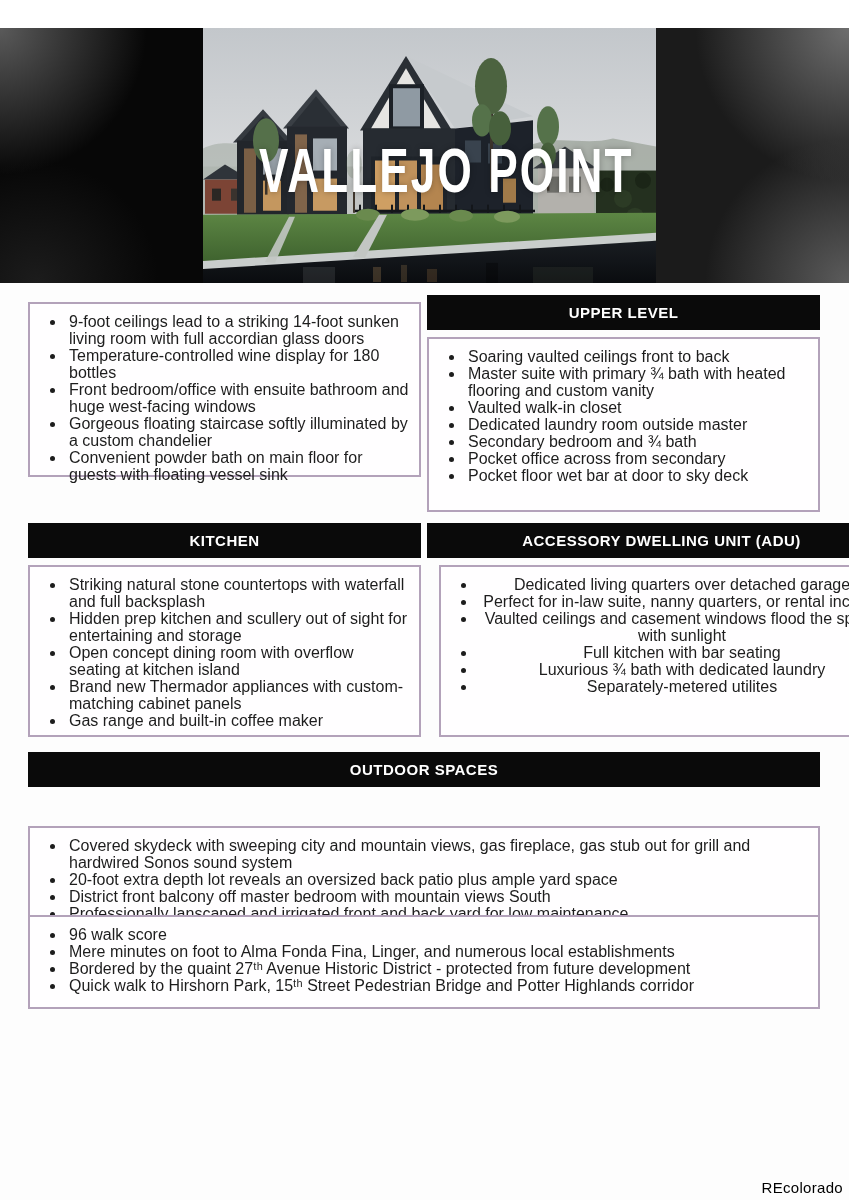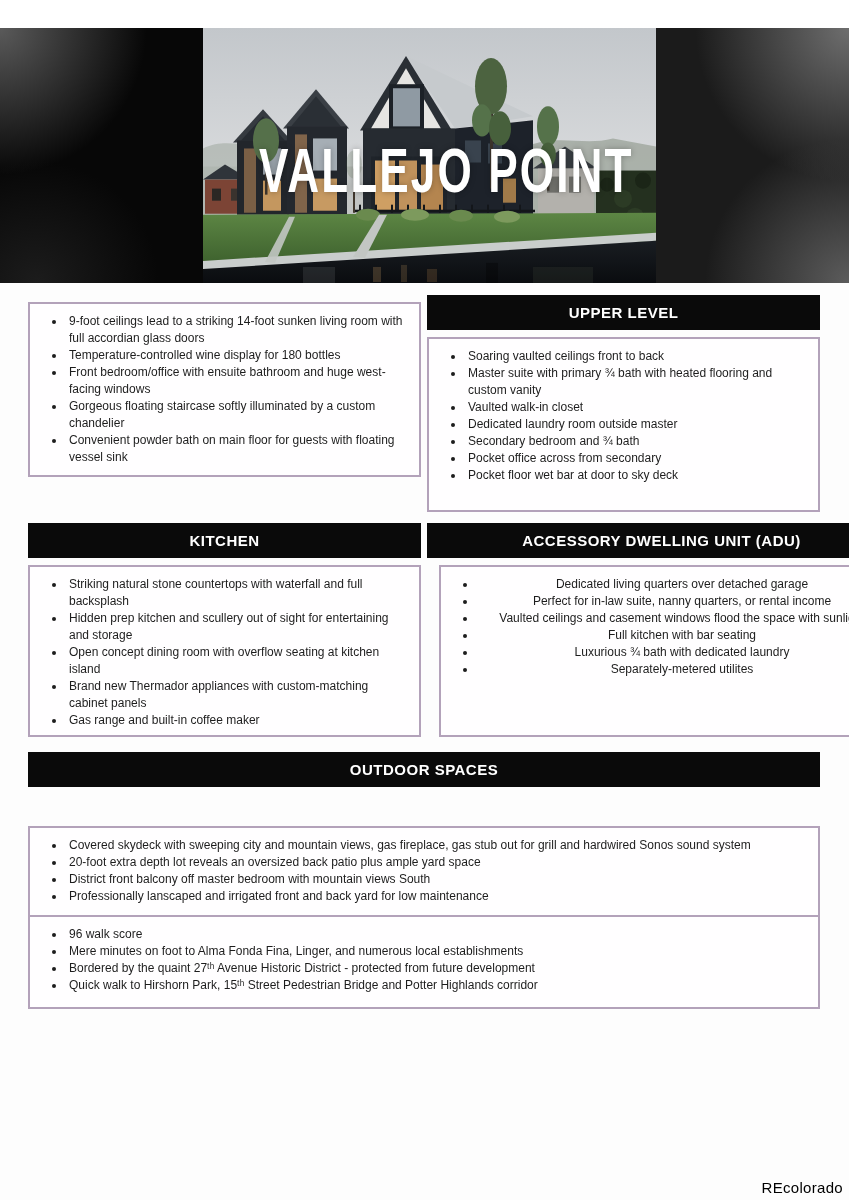--- a/index.html
+++ b/index.html
@@ -40,21 +40,21 @@
   .sec-header{
     height:35px;background:#0a0a0a;color:#ffffff;
     display:flex;align-items:center;justify-content:center;
     font-size:15px;font-weight:700;letter-spacing:.5px;
   }
   .sec-body{
     margin-top:7px;background:#fffeff;border:2px solid #b3a2ba;box-sizing:border-box;
   }
   .sec-body ul{margin:0;padding:9px 10px 0 36px;}
   .sec-body li{
-    font-size:12px;line-height:17px;color:#1d1d1d;padding-left:3px;
+    font-size:16px;line-height:17px;color:#1d1d1d;padding-left:3px;
   }
   #sec-main-living{left:28px;top:295px;width:393px;}
   #sec-main-living .sec-body{height:175px;}
   #sec-upper-level{left:427px;top:295px;width:393px;}
   #sec-upper-level .sec-body{height:175px;}
   #sec-kitchen{left:28px;top:523px;width:393px;}
   #sec-kitchen .sec-body{height:172px;}
   #sec-adu{left:427px;top:523px;width:469px;text-align:center;}
   #sec-adu .sec-body{height:172px;margin-left:12px;}
   #sec-outdoor{left:28px;top:752px;width:792px;}

